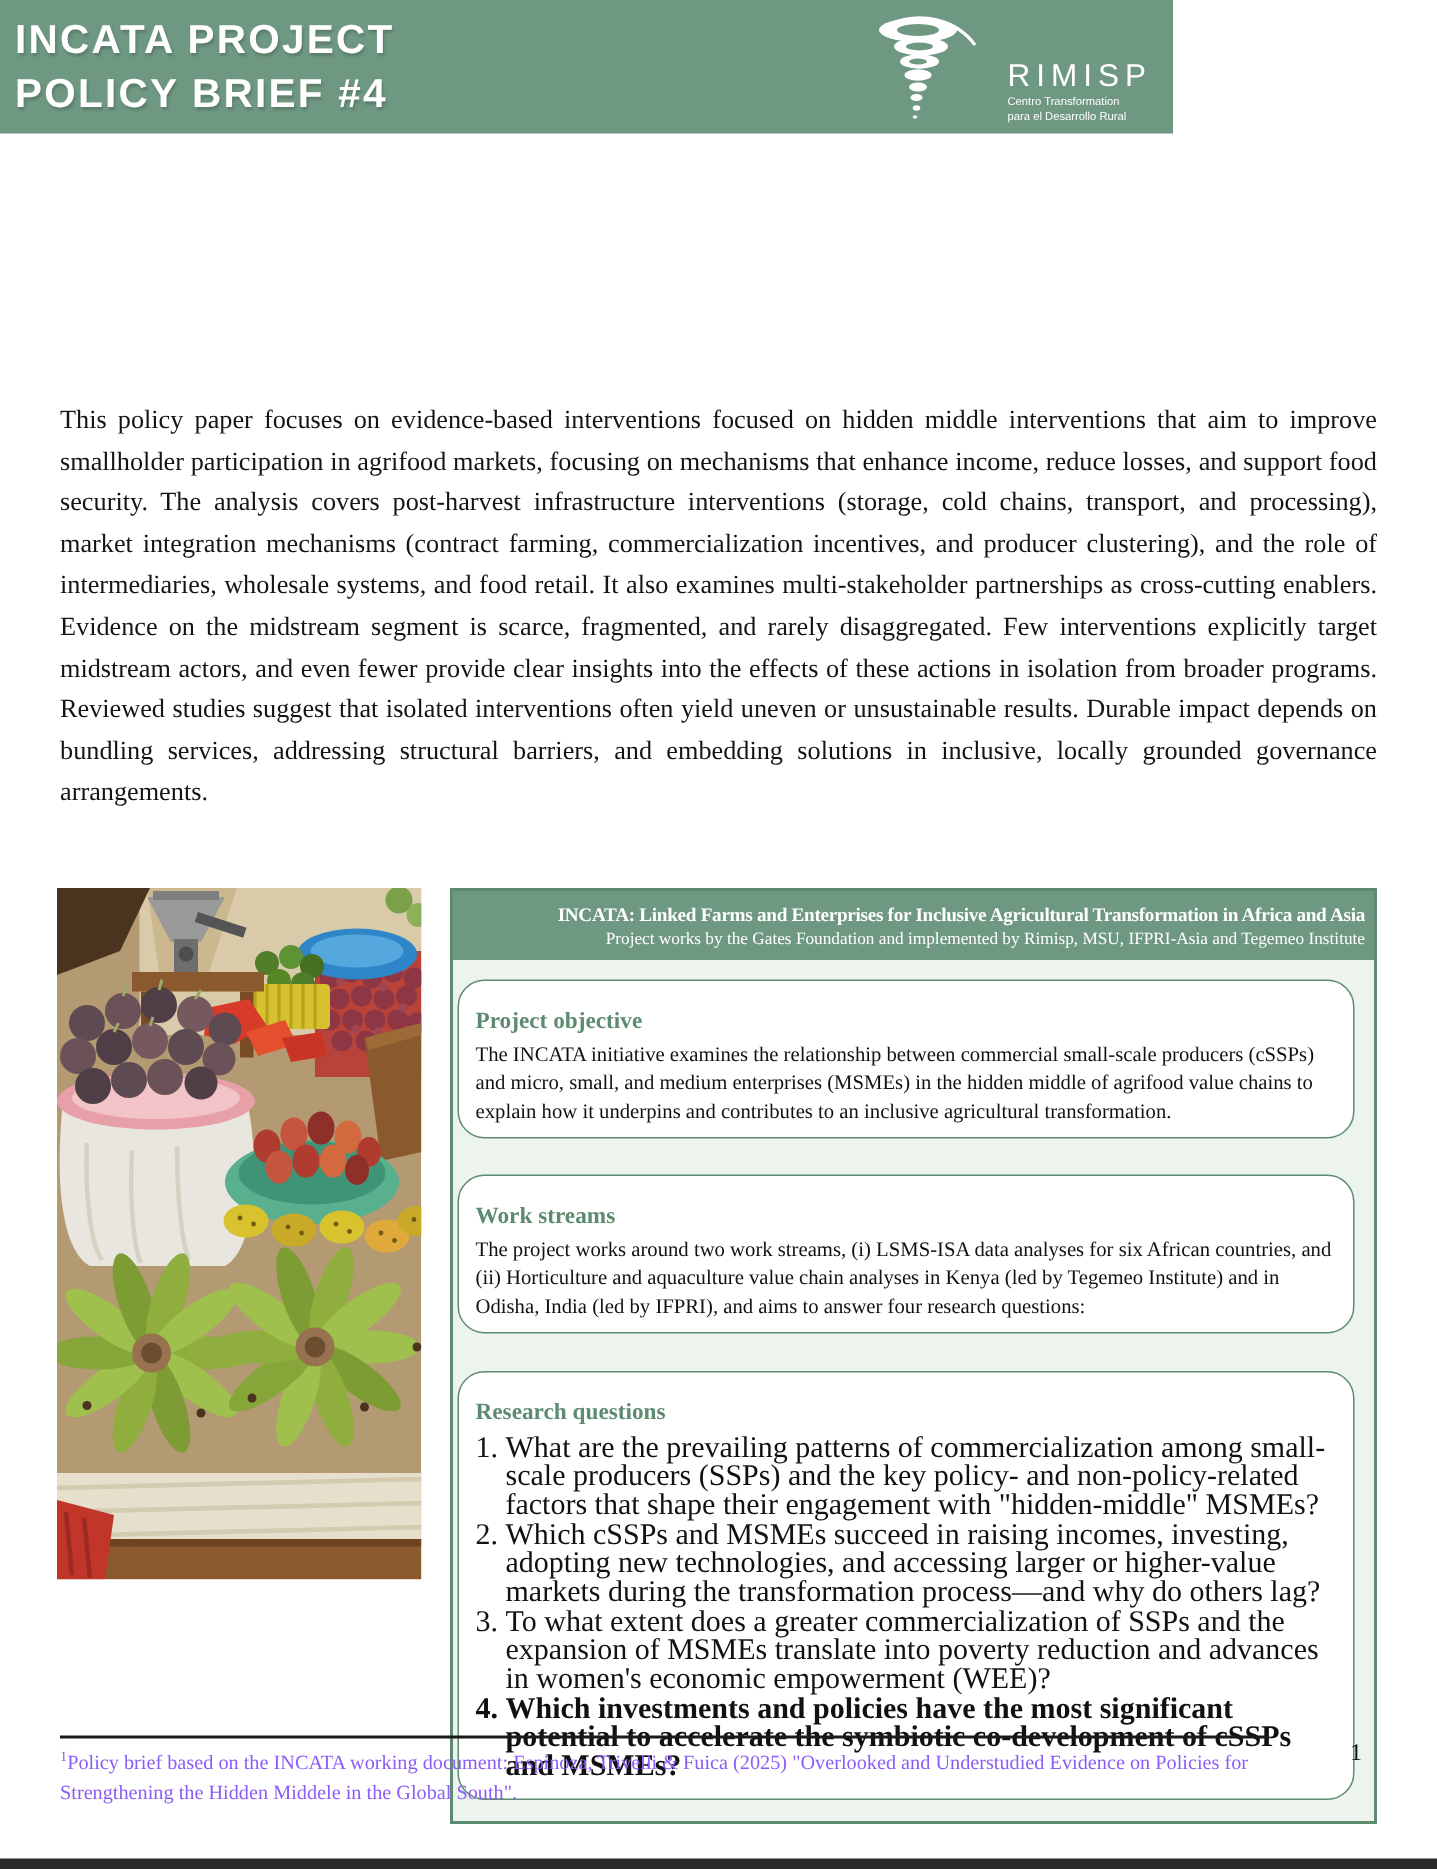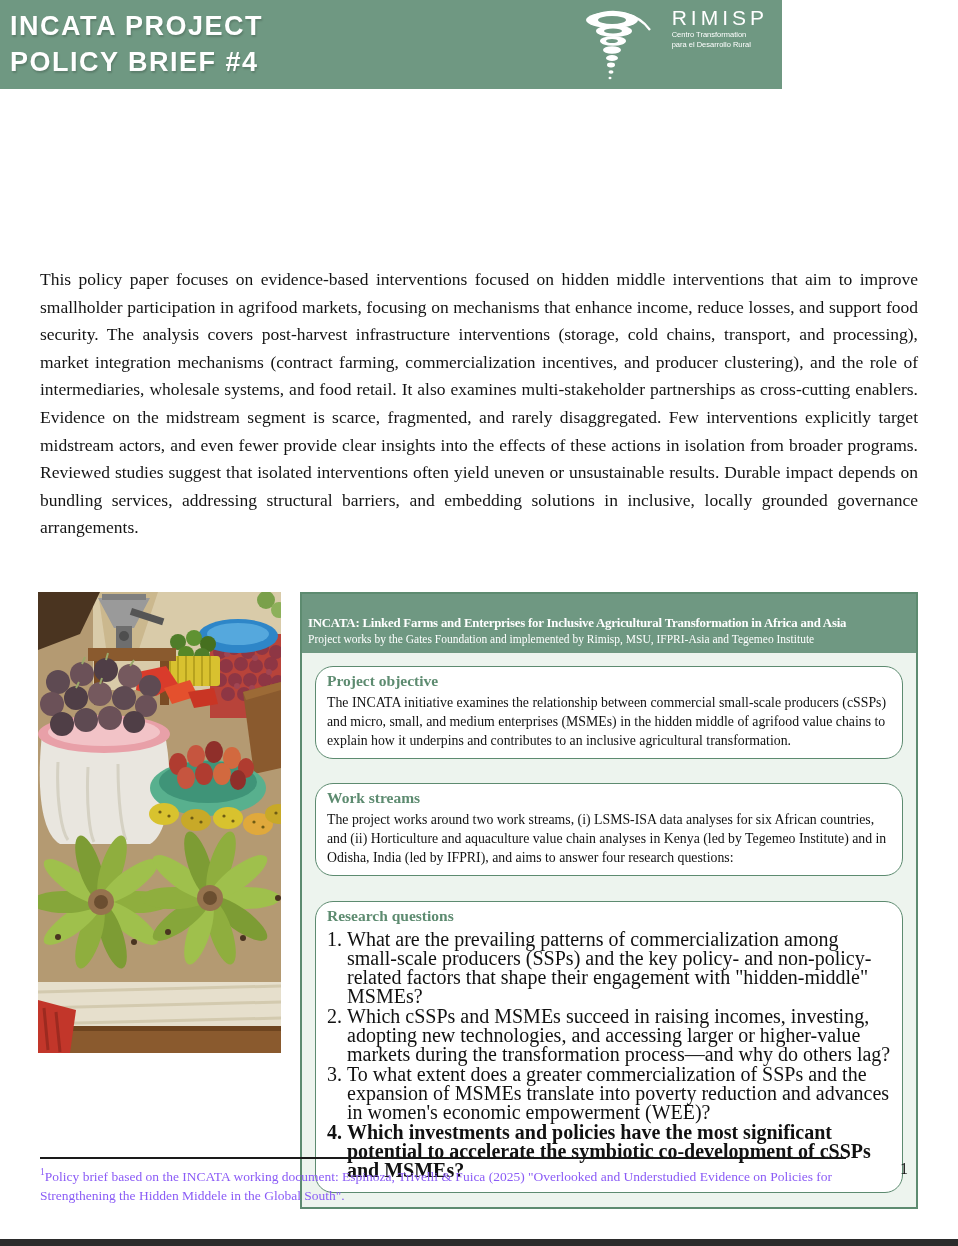--- a/index.html
+++ b/index.html
@@ -4,21 +4,21 @@
 <style>
   html,body{margin:0;padding:0;background:#fff;}
   .page{position:relative;width:958px;height:1246px;background:#ffffff;overflow:hidden;
         font-family:"Liberation Serif",serif;color:#111;}
   
   .banner{position:absolute;top:0;left:0;width:782px;height:89px;background:#6f9882;}
   .banner-titles{position:absolute;left:10px;top:8px;
       font-family:"Liberation Sans",sans-serif;font-weight:bold;color:#fff;
       font-size:27px;line-height:36px;letter-spacing:1.5px;
       text-shadow:1px 2px 2px rgba(0,0,0,0.18);}
-  .logo{position:absolute;right:14px;top:6px;display:flex;align-items:flex-start;gap:18px;}
+  .logo{position:absolute;right:14px;top:6px;display:flex;align-items:flex-end;gap:18px;}
   .logo svg{display:block;}
   .logo-textcol{display:flex;flex-direction:column;color:#fff;}
   .logo-word{font-family:"Liberation Sans",sans-serif;font-size:21px;letter-spacing:4px;
       font-weight:normal;line-height:24px;}
   .logo-tag{font-family:"Liberation Sans",sans-serif;font-size:7.5px;line-height:9.5px;}
   
   .title-block{position:absolute;left:40px;top:118px;width:882px;}
   .page-title{font-family:"Liberation Sans",sans-serif;font-weight:bold;
       font-size:29px;line-height:46px;letter-spacing:0.2px;
       text-shadow:1px 1px 1px rgba(0,0,0,0.12);}
@@ -27,25 +27,25 @@
   .title-sup{color:#54806c;font-size:16px;vertical-align:super;line-height:0;}
   .pub-date{margin-top:8px;font-size:15px;color:#111;}
   
   .abstract{position:absolute;left:40px;top:266px;width:878px;
       font-size:17.5px;line-height:27.6px;text-align:justify;color:#141414;}
   
   .photo-wrap{position:absolute;left:38px;top:592px;width:243px;height:461px;overflow:hidden;}
   .photo-wrap svg{display:block;}
   .incata-panel{position:absolute;left:300px;top:592px;width:618px;min-height:461px;
       background:#edf4ee;border:2px solid #5d8b70;box-sizing:border-box;}
-  .panel-header{background:#6f9882;color:#fff;text-align:left;padding:21px 6px 6px 6px;}
+  .panel-header{background:#6f9882;color:#fff;text-align:right;padding:8px 6px 6px 6px;}
   .panel-title{font-weight:bold;font-size:12.8px;letter-spacing:-0.2px;line-height:17px;white-space:nowrap;}
   .panel-subtitle{font-size:11.5px;line-height:15px;}
   .section-box{background:#fff;border:1.5px solid #5d8b70;border-radius:18px;
-      margin:13px 13px 0 13px;padding:4px 11px 8px 11px;box-sizing:border-box;}
+      margin:13px 13px 0 3px;padding:17px 11px 8px 11px;box-sizing:border-box;}
   .section-box.gap1{margin-top:24px;}
   .section-box.gap2{margin-top:25px;margin-bottom:14px;}
   .section-heading{color:#5d8b70;font-weight:bold;font-size:15.5px;line-height:20px;}
   .section-body{font-size:13.8px;line-height:19px;color:#111;margin-top:2px;}
   .rq-list{margin:4px 0 4px 0;padding-left:20px;font-size:20px;line-height:19px;}
   .rq-list li{margin:0 0 1px 0;}
   .rq-list li.bold{font-weight:bold;}
   
   .footnote-rule{position:absolute;left:40px;top:1157px;width:806px;border-top:2px solid #1a1a1a;}
   .footnote{position:absolute;left:40px;top:1163px;width:818px;font-size:13.5px;line-height:19px;color:#8b5cf6;}

